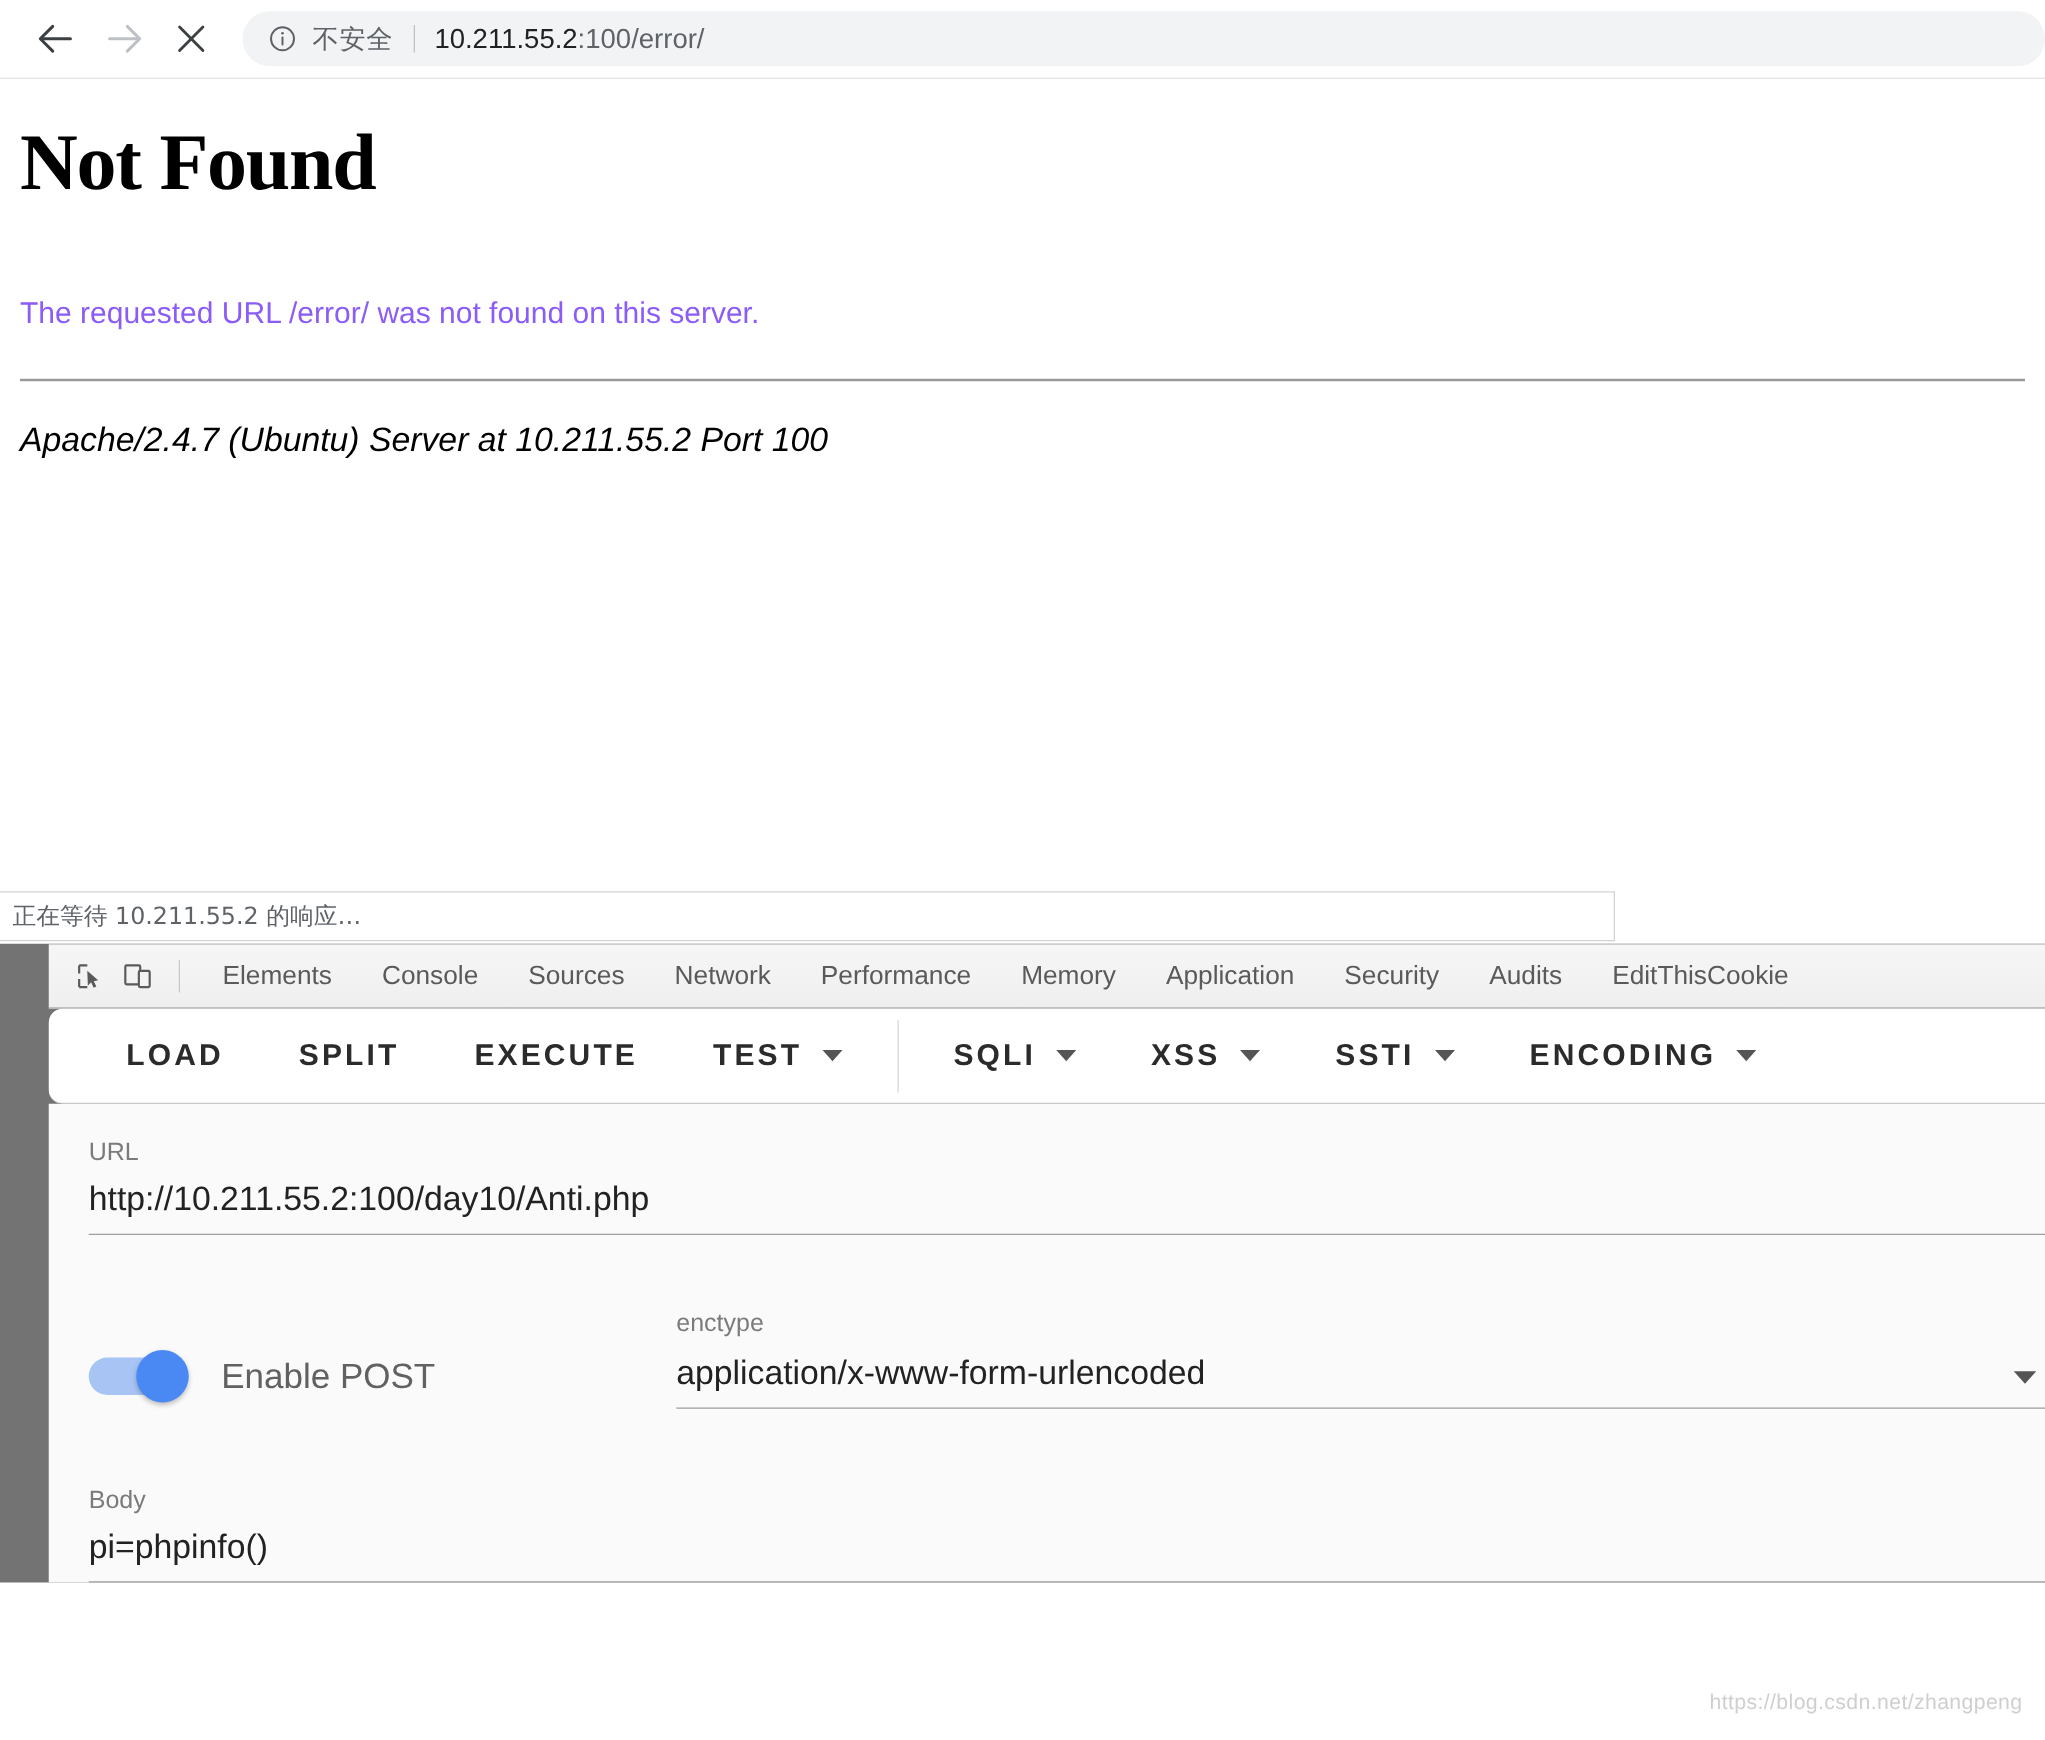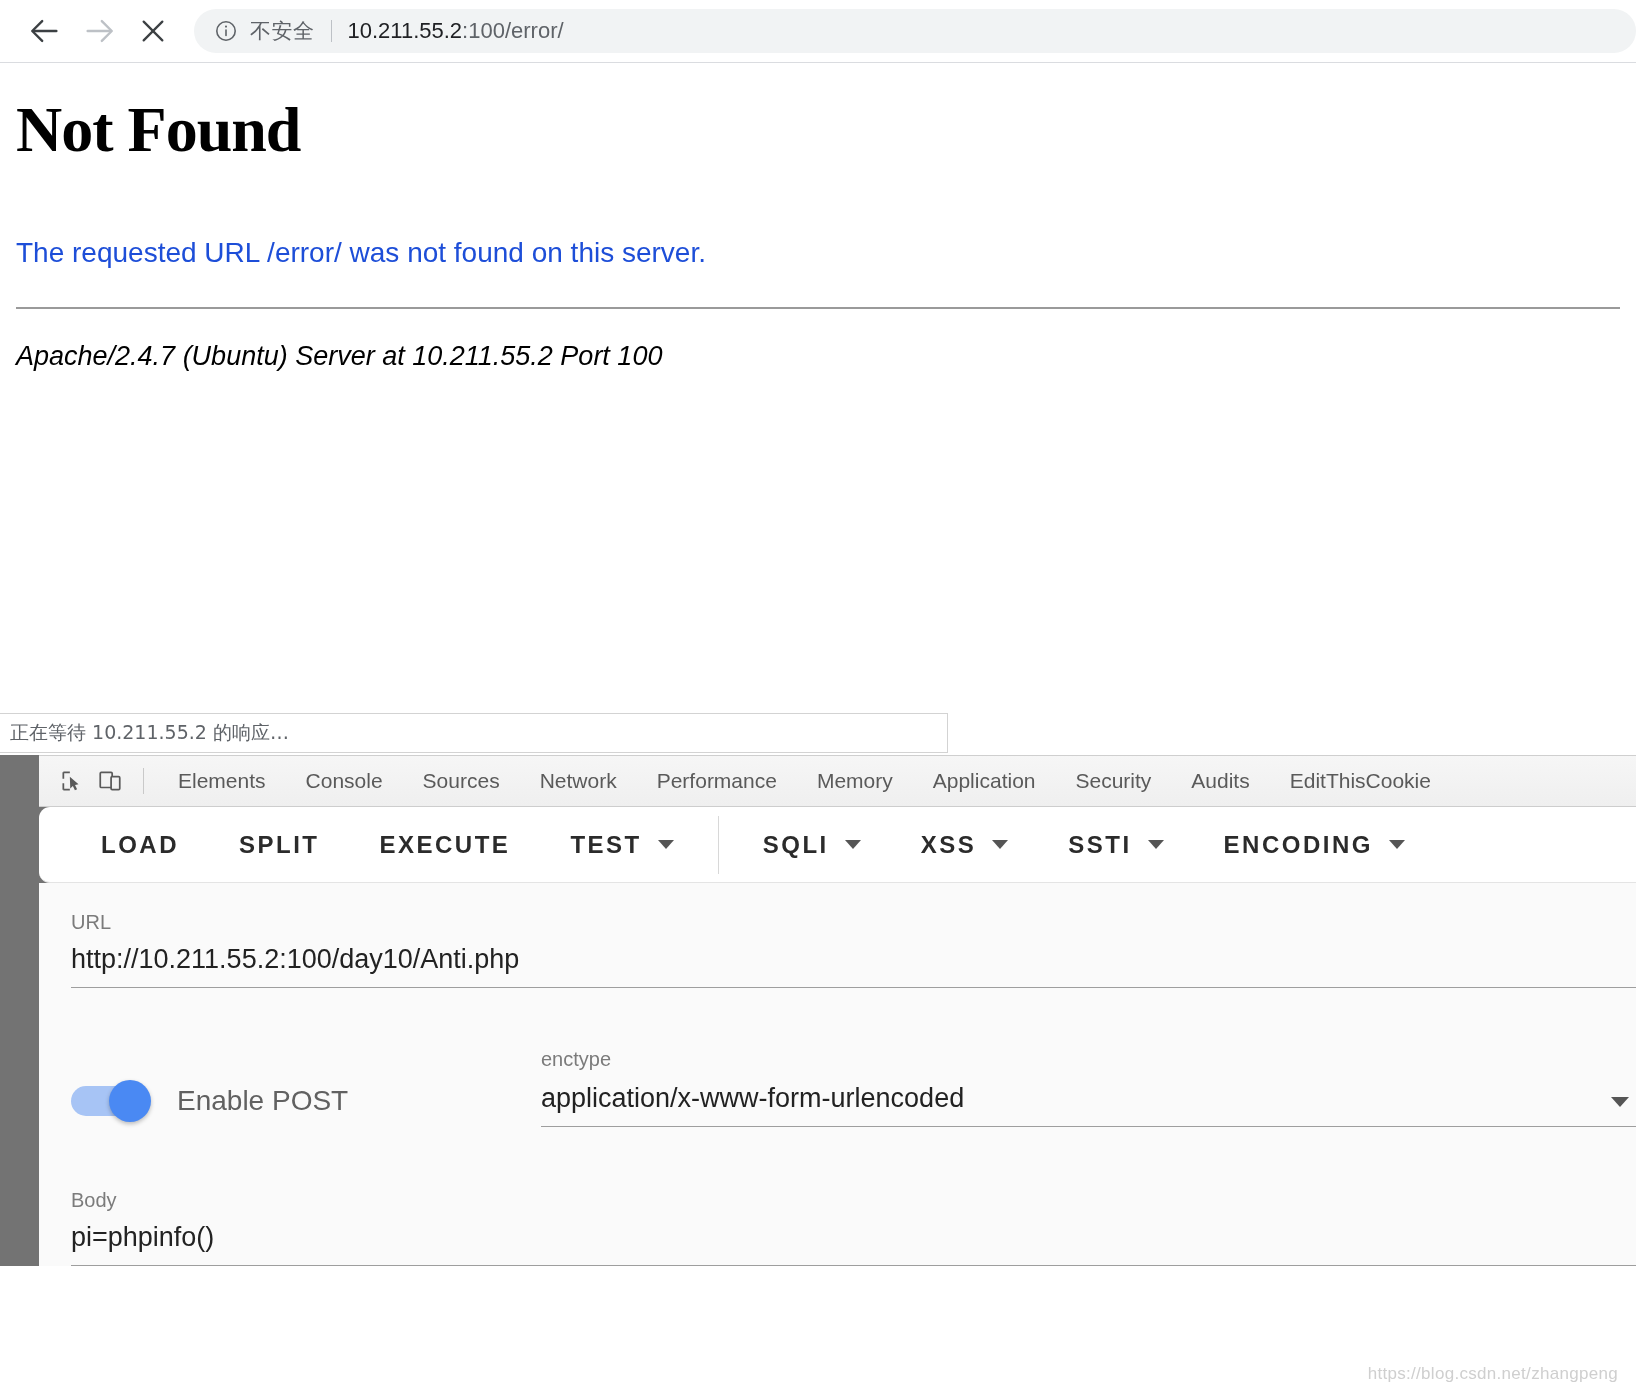--- a/index.html
+++ b/index.html
@@ -87,44 +87,44 @@
     font-family:Liberation Serif, serif;
     font-size:64px;
     font-weight:bold;
     margin:32px 0 0 0;
     letter-spacing:-1px;
     color:#000;
     line-height:1.1;
   }
   .page p.msg{
     font-family:"Liberation Sans", sans-serif;
-    font-size:28px;
+    font-size:24px;
     margin:72px 0 0 0;
-    color:#1d4ed8;
+    color:#8b5cf6;
   }
   .page hr.rule{
     border:none;
     border-top:2px solid #9a9a9a;
     margin:38px 0 0 0;
     width:100%;
   }
   .page .sig{
     font-family:"Liberation Sans", sans-serif;
     font-style:italic;
     font-size:27px;
     margin-top:32px;
     color:#000;
   }
 
   
   .status-bubble{
     position:absolute;
     left:0;
     top:713px;
-    width:948px;
+    width:1292px;
     height:40px;
     background:#ffffff;
     border:1px solid #d3d3d3;
     border-left:none;
     box-sizing:border-box;
     display:flex;
     align-items:center;
     padding-left:10px;
     font-size:19px;
     color:#5f6368;
@@ -294,21 +294,21 @@
   .body-block{
     padding:62px 32px 0 32px;
   }
   .body-block .field-value{
     border-bottom:1px solid #9e9e9e;
   }
 
   .watermark{
     position:absolute;
     right:18px;
-    bottom:8px;
+    bottom:20px;
     font-size:17px;
     color:#cfcfcf;
     font-family:"Liberation Sans", sans-serif;
     letter-spacing:.3px;
   }
 </style>
 </head>
 <body>
 
 <div class="browser-bar">

